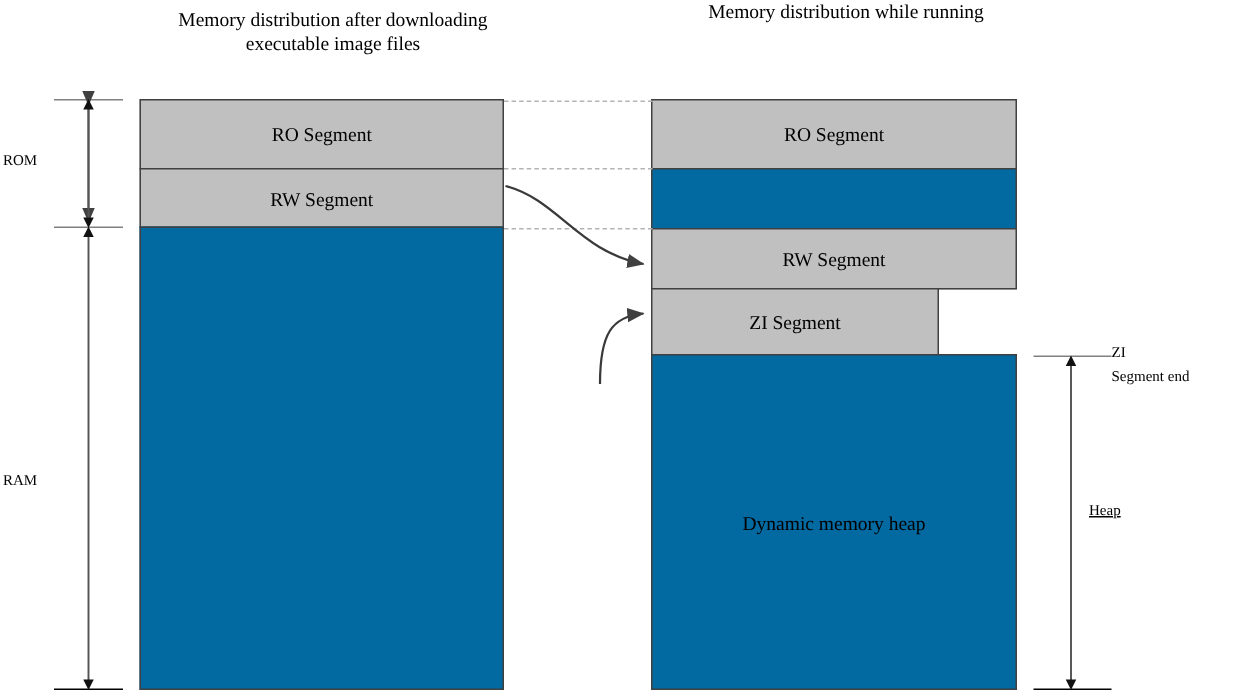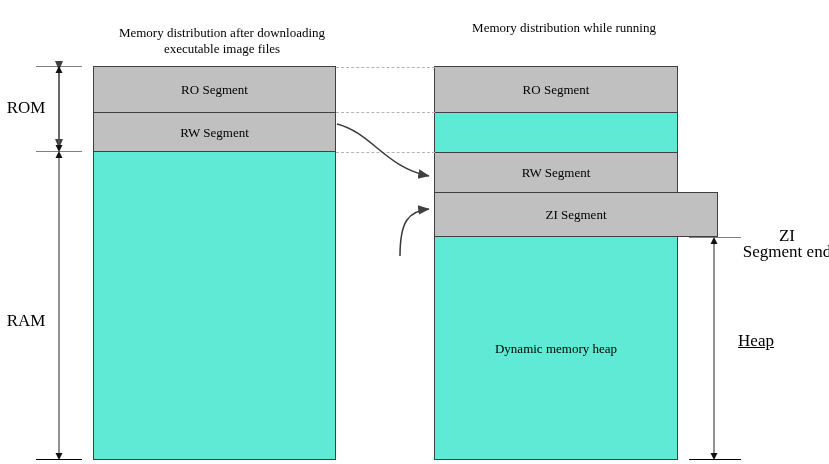--- a/index.html
+++ b/index.html
@@ -17,21 +17,20 @@
     overflow: hidden;
   }
 
   .title {
     position: absolute;
     text-align: center;
     font-size: 13px;
     line-height: 16px;
     color: #000;
     white-space: pre-line;
-    margin-top: 20px;
   }
   #title-left  { left: 118px; top: 5px;  width: 208px; }
   #title-right { left: 452px; top: 0; width: 224px; }
 
   
   .column {
     position: absolute;
     box-sizing: border-box;
   }
   .seg {
@@ -39,35 +38,35 @@
     box-sizing: border-box;
     border: 1px solid #404040;
     display: flex;
     align-items: center;
     justify-content: center;
     font-size: 13px;
     line-height: 15px;
     color: #000;
   }
   .seg.filled { background: #c0c0c0; }
-  .seg.empty  { background: #5eead4; }
+  .seg.empty  { background: #0369a1; }
   .seg-label { pointer-events: none; }
 
   
   #col-left   { left: 93px; top: 66px; width: 243px; height: 394px; }
   #l-ro       { left: 0;   top: 0;   width: 243px; height: 47px; }
   #l-rw       { left: 0;   top: 46px;  width: 243px; height: 40px; }
   #l-free     { left: 0;   top: 85px;  width: 243px; height: 309px; }
 
   
   #col-right  { left: 434px; top: 66px; width: 244px; height: 394px; }
   #r-ro       { left: 0; top: 0;   width: 244px; height: 47px; }
   #r-gap      { left: 0; top: 46px;  width: 244px; height: 41px; }
   #r-rw       { left: 0; top: 86px;  width: 244px; height: 41px; }
-  #r-zi       { left: 0; top: 126px; width: 284px; height: 45px; }
+  #r-zi       { left: 0; top: 126px; width: 192px; height: 45px; }
   #r-heap     { left: 0; top: 170px; width: 244px; height: 224px; }
 
   
   .dashed-link {
     position: absolute;
     height: 0;
     border-top: 1px dashed #b4b4b4;
   }
   #link-top { left: 336px; top: 67px;  width: 99px; }
   #link-mid { left: 336px; top: 112px; width: 99px; }
@@ -76,24 +75,23 @@
   
   .tick {
     position: absolute;
     height: 0;
     border-top: 1px solid #808080;
   }
   .tick.dark { border-top-color: #000000; }
 
   .dim-label {
     position: absolute;
-    font-size: 17px;
+    font-size: 10px;
     line-height: 16px;
     color: #000;
-    text-align: center;
   }
 
   svg.overlay {
     position: absolute;
     left: 0; top: 0;
     width: 829px;
     height: 464px;
     pointer-events: none;
   }
 </style>

